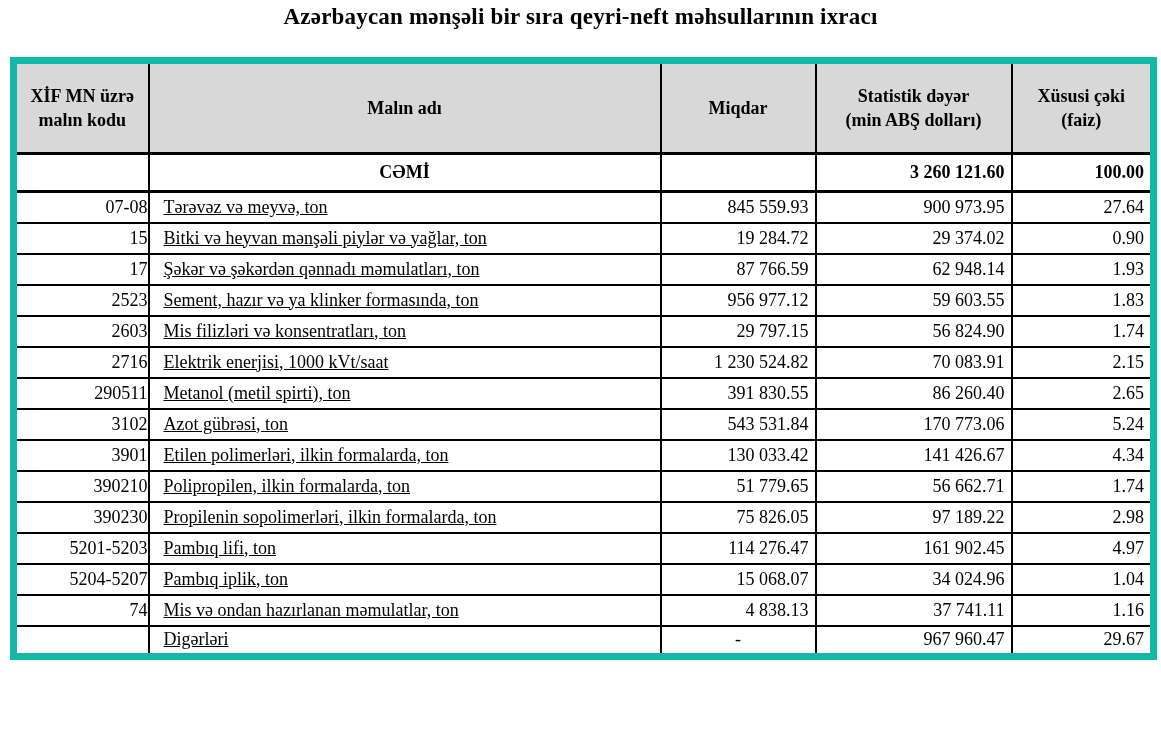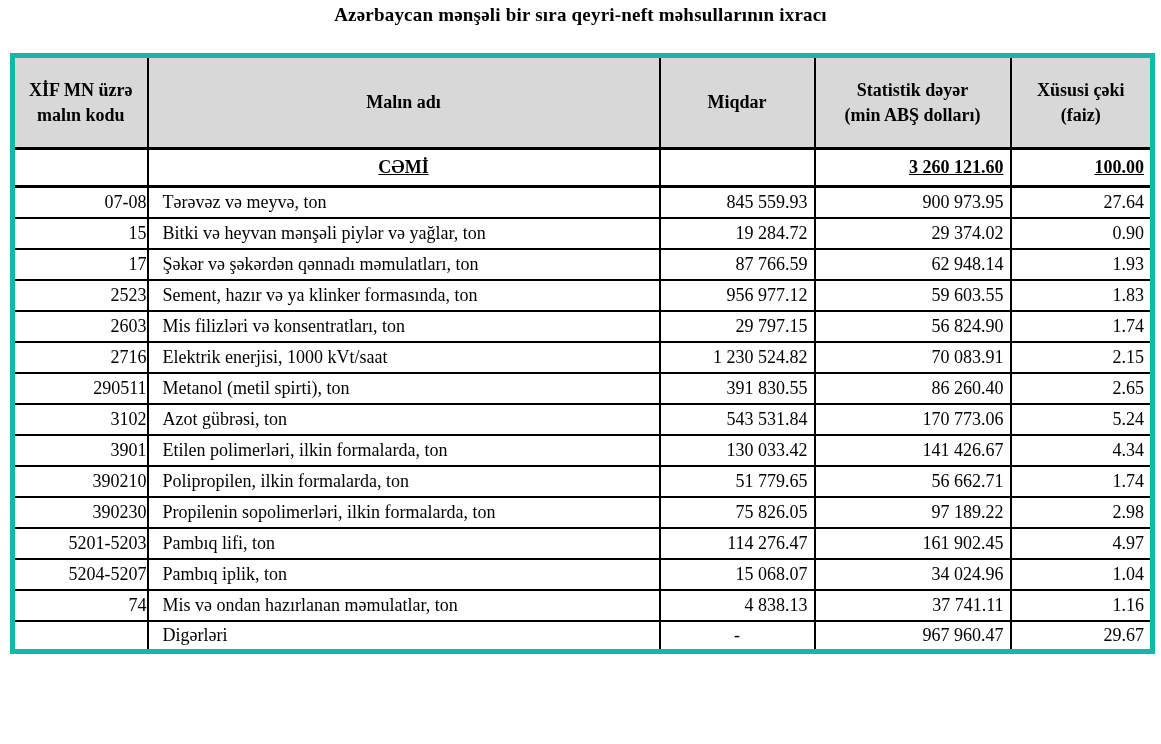--- a/index.html
+++ b/index.html
@@ -8,30 +8,30 @@
     width: 1161px;
     height: 744px;
     overflow: hidden;
     font-family: "Liberation Serif", "DejaVu Serif", serif;
     color: #000000;
   }
   .page { width: 1161px; height: 744px; position: relative; }
   .title {
     text-align: center;
     font-weight: bold;
-    font-size: 19px;
+    font-size: 23px;
     padding-top: 4px;
     letter-spacing: 0.2px;
   }
   table.export-table {
     border-collapse: collapse;
     table-layout: fixed;
     margin: 27px 0 0 10px;
     width: 1140px;
-    border: 5px solid #14b8a6;
+    border: 7px solid #14b8a6;
   }
   col.c-code  { width: 135px; }
   col.c-name  { width: 512px; }
   col.c-qty   { width: 155px; }
   col.c-value { width: 196px; }
   col.c-share { width: 142px; }
   th, td {
     border: 2px solid #000000;
     vertical-align: middle;
     font-size: 18px;
@@ -44,25 +44,24 @@
     height: 93px;
     text-align: center;
     white-space: pre-line;
     line-height: 1.35;
     border-bottom: 3px solid #000000;
   }
   tr.total-row td {
     height: 38px;
     font-weight: bold;
     border-bottom: 3px solid #000000;
-    text-decoration: underline;
   }
   tbody td { height: 31px; }
   .cell-code  { text-align: right;  padding-left: 16px; }
-  .cell-name  { text-align: left;  padding-left: 14px; }
+  .cell-name  { text-align: left;  padding-left: 14px; text-decoration: underline; }
   .cell-num   { text-align: right; padding-right: 6px; }
   .cell-center { text-align: center; }
 </style>
 </head>
 <body>
 
 <div class="page">
 
   <div class="title">Azərbaycan mənşəli bir sıra qeyri-neft məhsullarının ixracı</div>
 

